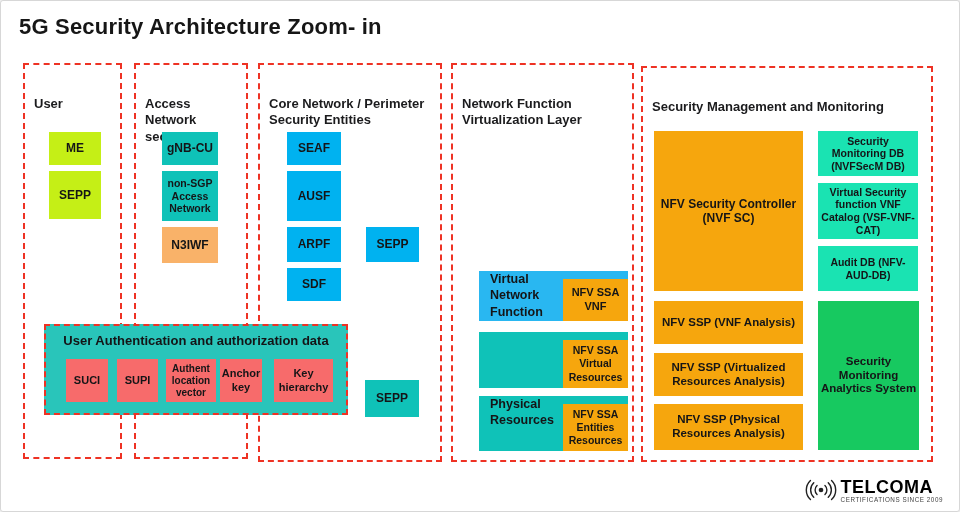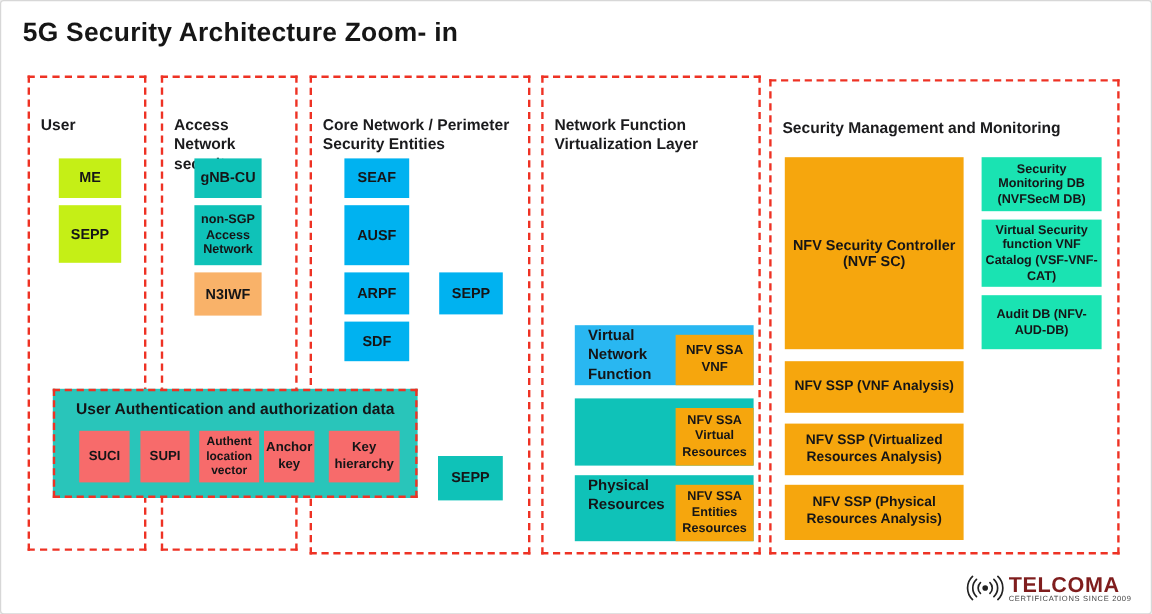--- a/index.html
+++ b/index.html
@@ -52,21 +52,21 @@
   }
   .auth-title{
     text-align:center;font-size:13px;font-weight:700;padding-top:7px;color:#141416;
   }
   .small{font-size:10.5px;}
   .tiny{font-size:10px;}
   .logo{
     position:absolute;right:16px;bottom:8px;display:flex;align-items:center;gap:4px;
   }
   .logo-text{display:flex;flex-direction:column;line-height:1;}
-  .logo-name{font-size:18px;font-weight:700;letter-spacing:.5px;color:#7f1d1d;}
+  .logo-name{font-size:18px;font-weight:700;letter-spacing:.5px;color:#000000;}
   .logo-tagline{font-size:6.3px;font-weight:400;color:#444;letter-spacing:.55px;margin-top:1px;}
 </style>
 </head>
 <body>
 
 <div class="frame">
 
   <h1 class="title">5G Security Architecture Zoom- in</h1>
 
   <div class="section" style="left:22px;top:62px;width:99px;height:396px">
@@ -116,20 +116,21 @@
     <div class="box amber" style="left:11px;top:63px;width:149px;height:160px">NFV Security Controller (NVF SC)</div>
 
     <div class="box mint small" style="left:175px;top:63px;width:100px;height:45px">Security Monitoring DB (NVFSecM DB)</div>
     <div class="box mint small" style="left:175px;top:115px;width:100px;height:56px">Virtual Security function  VNF Catalog (VSF-VNF-CAT)</div>
     <div class="box mint small" style="left:175px;top:178px;width:100px;height:45px">Audit DB (NFV-AUD-DB)</div>
 
     <div class="box amber" style="left:11px;top:233px;width:149px;height:43px;font-size:11.5px">NFV SSP (VNF Analysis)</div>
     <div class="box amber" style="left:11px;top:285px;width:149px;height:43px;font-size:11.5px">NFV SSP (Virtualized Resources Analysis)</div>
     <div class="box amber" style="left:11px;top:336px;width:149px;height:46px;font-size:11.5px">NFV SSP (Physical Resources Analysis)</div>
 
+    <div class="box green" style="left:175px;top:233px;width:101px;height:149px;font-size:11.5px">Security Monitoring Analytics System</div>
   </div>
 
   <div class="auth">
     <div class="auth-title">User Authentication and authorization data</div>
     <div class="box salmon" style="left:20px;top:33px;width:42px;height:43px;font-size:11px">SUCI</div>
     <div class="box salmon" style="left:71px;top:33px;width:41px;height:43px;font-size:11px">SUPI</div>
     <div class="box salmon tiny" style="left:120px;top:33px;width:50px;height:43px">Authent location vector</div>
     <div class="box salmon" style="left:174px;top:33px;width:42px;height:43px;font-size:11px">Anchor key</div>
     <div class="box salmon" style="left:228px;top:33px;width:59px;height:43px;font-size:11px">Key hierarchy</div>
   </div>

